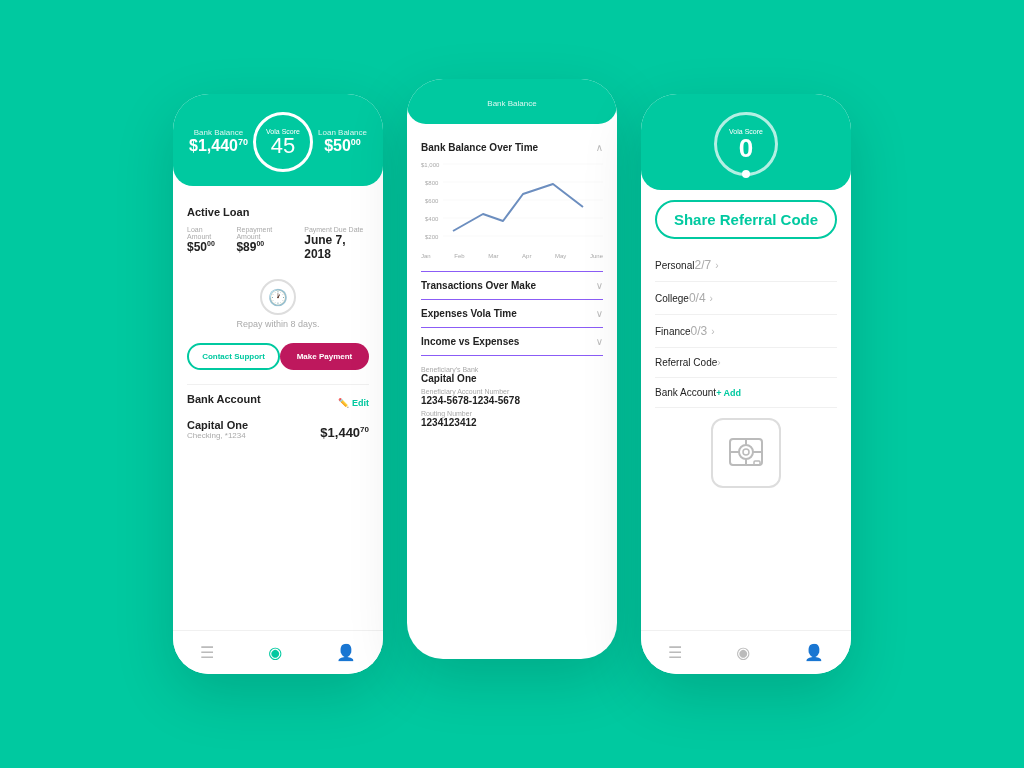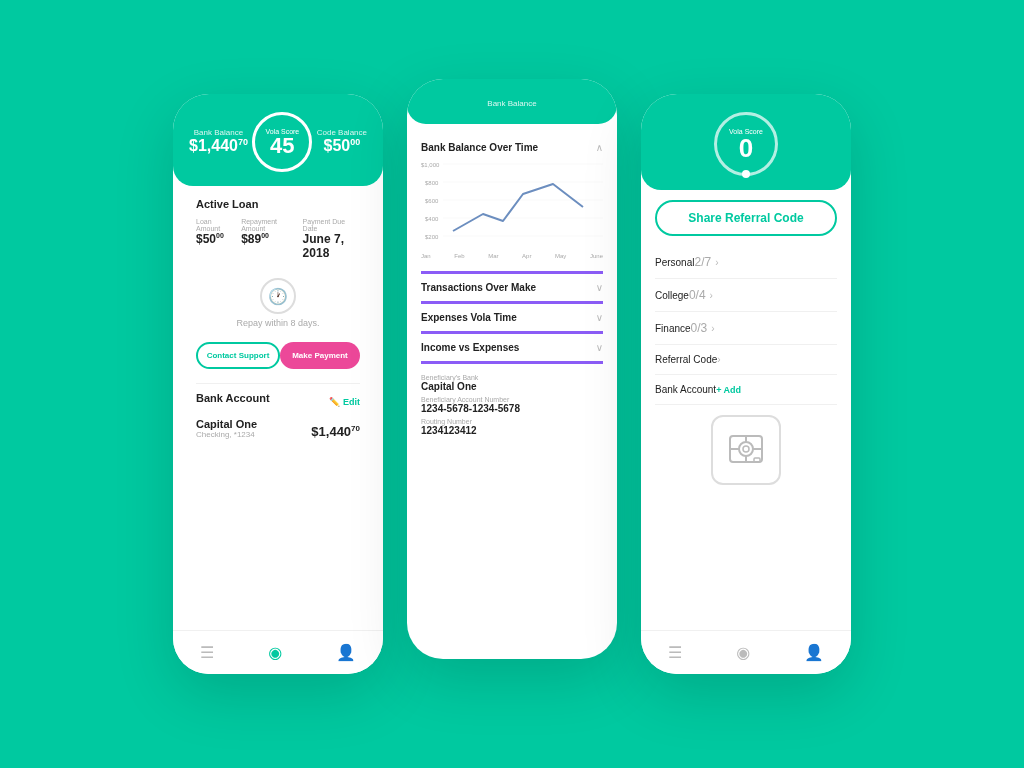--- a/index.html
+++ b/index.html
@@ -45,23 +45,23 @@
     .p1-score-circle {
       width: 60px; height: 60px;
       border-radius: 50%;
       border: 3px solid #fff;
       background: transparent;
       display: flex; flex-direction: column;
       align-items: center; justify-content: center;
       color: #fff;
     }
     .p1-score-label { font-size: 7px; }
-    .p1-score-num { font-size: 22px; font-weight: 700; line-height: 1; }
-
-    .p1-body { padding: 12px 23px; }
+    .p1-score-num { font-size: 22px; font-weight: 400; line-height: 1; }
+
+    .p1-body { padding: 12px 14px; margin-top: 8px; }
 
     .p1-section-title { font-size: 11px; font-weight: 700; color: #222; margin-bottom: 8px; }
 
     .p1-loan-row { display: flex; gap: 12px; margin-bottom: 10px; }
     .p1-loan-item {}
     .p1-loan-item-label { font-size: 7px; color: #aaa; }
     .p1-loan-item-value { font-size: 12px; font-weight: 600; color: #222; }
     .p1-loan-item-value sup { font-size: 7px; }
 
     .p1-clock-area {
@@ -78,21 +78,21 @@
     .p1-repay-text { font-size: 9px; color: #aaa; margin-bottom: 10px; }
 
     .p1-buttons { display: flex; margin-bottom: 14px; justify-content: center; }
     .btn-outline {
       flex: 1; padding: 7px 4px; border-radius: 20px;
       border: 2px solid #00c9a0; background: transparent;
       color: #00c9a0; font-size: 8px; font-weight: 600; cursor: pointer;
     }
     .btn-solid {
       flex: 1; padding: 7px 4px; border-radius: 20px;
-      border: none; background: #ec4899;
+      border: none; background: #be185d;
       color: #fff; font-size: 8px; font-weight: 600; cursor: pointer;
     }
 
     .p1-divider { border: none; border-top: 1px solid #f0f0f0; margin: 8px 0; }
 
     .p1-bank-header { display: flex; justify-content: space-between; align-items: center; margin-bottom: 6px; }
     .p1-edit-link { font-size: 9px; color: #00c9a0; font-weight: 600; display: flex; align-items: center; gap: 2px; }
 
     .p1-bank-row { display: flex; justify-content: space-between; align-items: flex-end; }
     .p1-bank-name { font-size: 11px; font-weight: 600; color: #222; }
@@ -116,21 +116,21 @@
       padding: 20px 16px 16px;
       text-align: center;
     }
     .p2-bal-label { font-size: 8px; color: rgba(255,255,255,0.85); }
     .p2-bal-value { font-size: 28px; font-weight: 700; color: #fff; }
     .p2-bal-value sup { font-size: 14px; }
 
     .p2-body { padding: 10px 14px; overflow: hidden; }
 
     .p2-section {
-      border-bottom: 3px solid #8b5cf6;
+      border-bottom: 1px solid #8b5cf6;
       padding: 8px 0;
     }
     .p2-section-header {
       display: flex; justify-content: space-between; align-items: center;
     }
     .p2-section-title { font-size: 10px; font-weight: 600; color: #222; }
     .p2-chevron { color: #bbb; font-size: 10px; }
 
     
     .p2-chart {
@@ -170,21 +170,21 @@
     .p3-score-dot {
       position: absolute; bottom: -5px; left: 50%; transform: translateX(-50%);
       width: 8px; height: 8px; background: #fff; border-radius: 50%;
     }
 
     .p3-body { padding: 10px 14px; }
 
     .p3-referral-btn {
       width: 100%; padding: 9px; border-radius: 20px;
       border: 2px solid #00c9a0; background: transparent;
-      color: #00c9a0; font-size: 12px; font-weight: 600;
+      color: #00c9a0; font-size: 15px; font-weight: 600;
       cursor: pointer; margin-bottom: 10px;
     }
 
     .p3-menu-item {
       display: flex; justify-content: flex-start; align-items: center;
       padding: 9px 0; border-bottom: 1px solid #f0f0f0;
     }
     .p3-menu-label { font-size: 10px; color: #222; font-weight: 500; }
     .p3-menu-right { display: flex; align-items: center; gap: 4px; }
     .p3-menu-badge { font-size: 12px; color: #aaa; }
@@ -219,21 +219,21 @@
       <div class="p1-balance-label">Bank Balance</div>
       <div class="p1-balance-value">
         <span>$1,440</span><sup>70</sup>
       </div>
     </div>
     <div class="p1-score-circle">
       <span class="p1-score-label">Vola Score</span>
       <span class="p1-score-num">45</span>
     </div>
     <div class="p1-balance-block">
-      <div class="p1-balance-label">Code Balance</div>
+      <div class="p1-balance-label">Loan Balance</div>
       <div class="p1-balance-value">
         <span>$50</span><sup>00</sup>
       </div>
     </div>
   </div>
 
   <div class="p1-body">
     <div class="p1-section-title">Active Loan</div>
 
     <div class="p1-loan-row">

